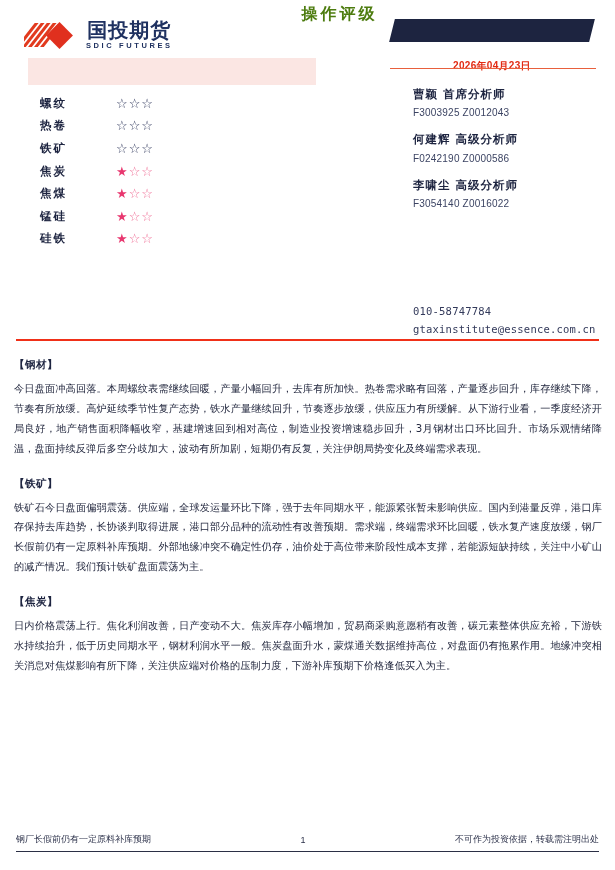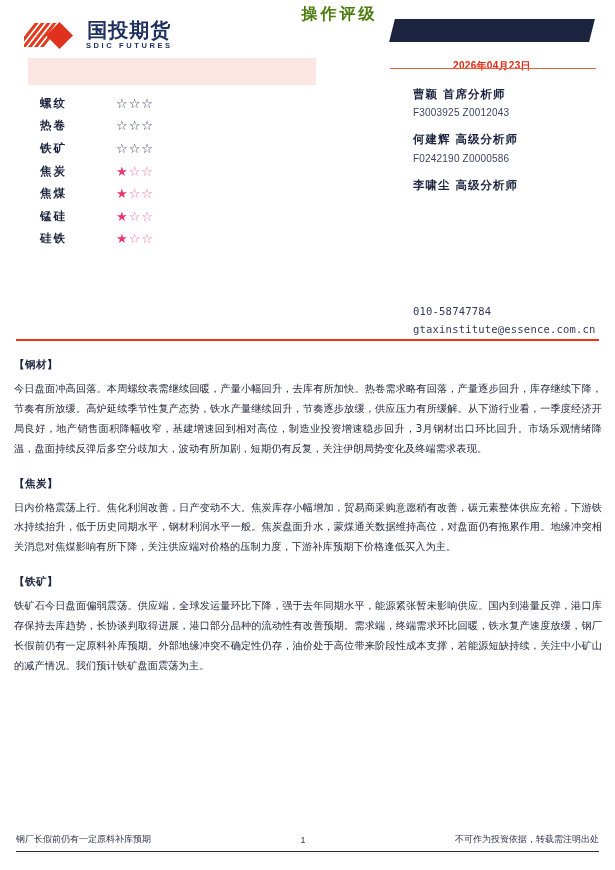--- a/index.html
+++ b/index.html
@@ -346,43 +346,44 @@
       <div class="analyst">
         <div class="analyst-name">曹颖  首席分析师</div>
         <div class="analyst-codes">F3003925  Z0012043</div>
       </div>
       <div class="analyst">
         <div class="analyst-name">何建辉  高级分析师</div>
         <div class="analyst-codes">F0242190  Z0000586</div>
       </div>
       <div class="analyst">
         <div class="analyst-name">李啸尘  高级分析师</div>
+        <div class="analyst-codes">F3054140  Z0016022</div>
       </div>
     </div>
 
   <div class="contact">
     <div class="contact-line">010-58747784</div>
     <div class="contact-line">gtaxinstitute@essence.com.cn</div>
   </div>
 
   <div class="master-rule"></div>
 </div>
 
 <div class="content">
     <div class="section">
       <div class="section-heading">【钢材】</div>
       <div class="section-body">今日盘面冲高回落。本周螺纹表需继续回暖，产量小幅回升，去库有所加快。热卷需求略有回落，产量逐步回升，库存继续下降，节奏有所放缓。高炉延续季节性复产态势，铁水产量继续回升，节奏逐步放缓，供应压力有所缓解。从下游行业看，一季度经济开局良好，地产销售面积降幅收窄，基建增速回到相对高位，制造业投资增速稳步回升，3月钢材出口环比回升。市场乐观情绪降温，盘面持续反弹后多空分歧加大，波动有所加剧，短期仍有反复，关注伊朗局势变化及终端需求表现。</div>
     </div>
     <div class="section">
+      <div class="section-heading">【铁矿】</div>
+      <div class="section-body">铁矿石今日盘面偏弱震荡。供应端，全球发运量环比下降，强于去年同期水平，能源紧张暂未影响供应。国内到港量反弹，港口库存保持去库趋势，长协谈判取得进展，港口部分品种的流动性有改善预期。需求端，终端需求环比回暖，铁水复产速度放缓，钢厂长假前仍有一定原料补库预期。外部地缘冲突不确定性仍存，油价处于高位带来阶段性成本支撑，若能源短缺持续，关注中小矿山的减产情况。我们预计铁矿盘面震荡为主。</div>
+    </div>
+    <div class="section">
       <div class="section-heading">【焦炭】</div>
       <div class="section-body">日内价格震荡上行。焦化利润改善，日产变动不大。焦炭库存小幅增加，贸易商采购意愿稍有改善，碳元素整体供应充裕，下游铁水持续抬升，低于历史同期水平，钢材利润水平一般。焦炭盘面升水，蒙煤通关数据维持高位，对盘面仍有拖累作用。地缘冲突相关消息对焦煤影响有所下降，关注供应端对价格的压制力度，下游补库预期下价格逢低买入为主。</div>
-    </div>
-    <div class="section">
-      <div class="section-heading">【铁矿】</div>
-      <div class="section-body">铁矿石今日盘面偏弱震荡。供应端，全球发运量环比下降，强于去年同期水平，能源紧张暂未影响供应。国内到港量反弹，港口库存保持去库趋势，长协谈判取得进展，港口部分品种的流动性有改善预期。需求端，终端需求环比回暖，铁水复产速度放缓，钢厂长假前仍有一定原料补库预期。外部地缘冲突不确定性仍存，油价处于高位带来阶段性成本支撑，若能源短缺持续，关注中小矿山的减产情况。我们预计铁矿盘面震荡为主。</div>
     </div>
   </div>
 
 <div class="footer">
   <span>钢厂长假前仍有一定原料补库预期</span>
   <span class="footer-center">1</span>
   <span>不可作为投资依据，转载需注明出处</span>
 </div>
 <div class="footer-rule"></div>
 

